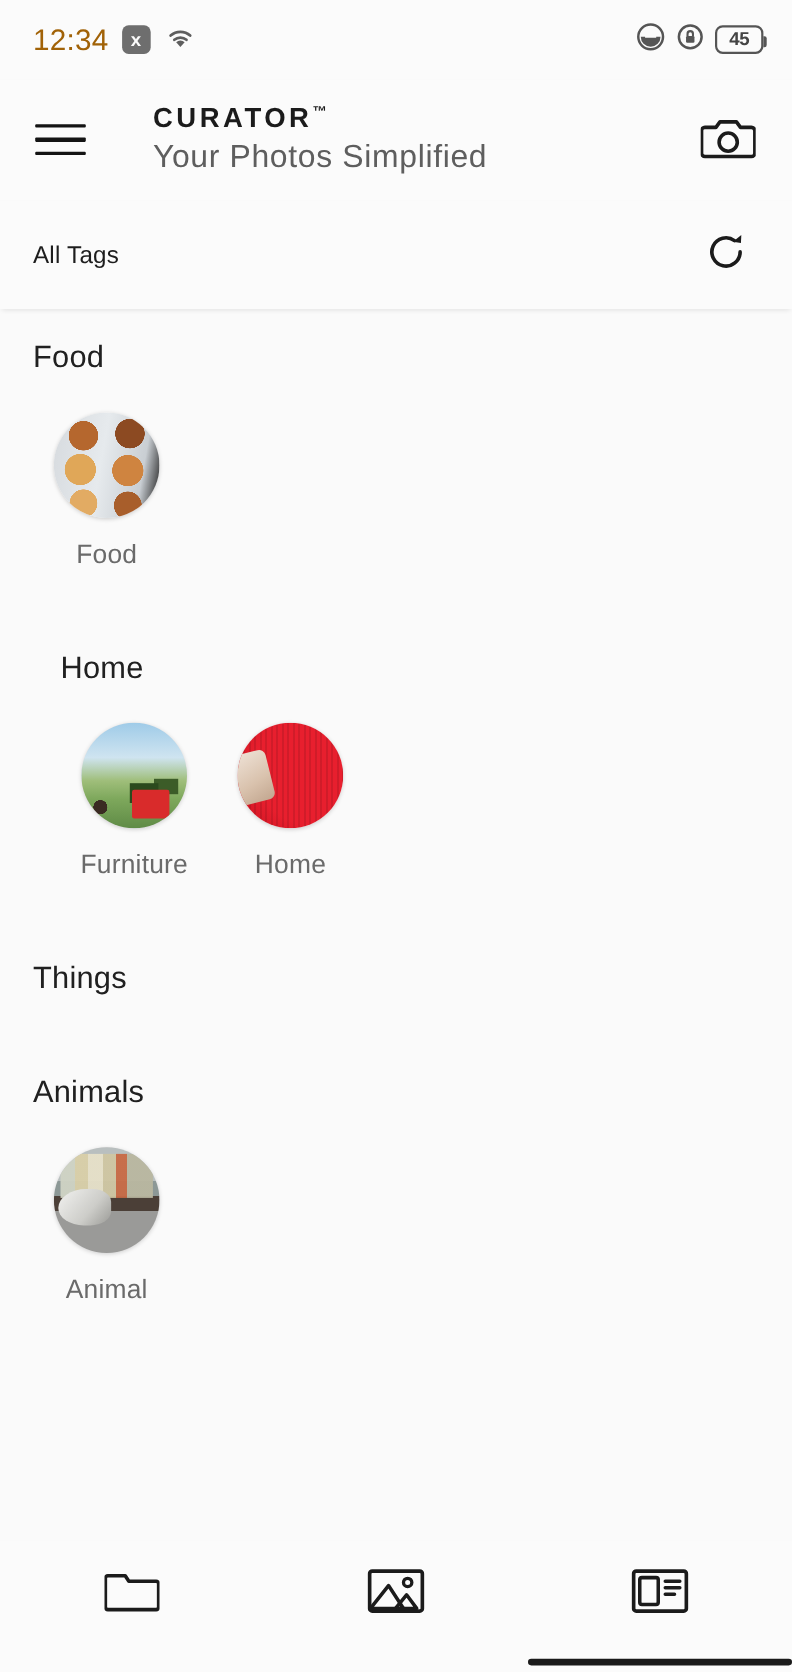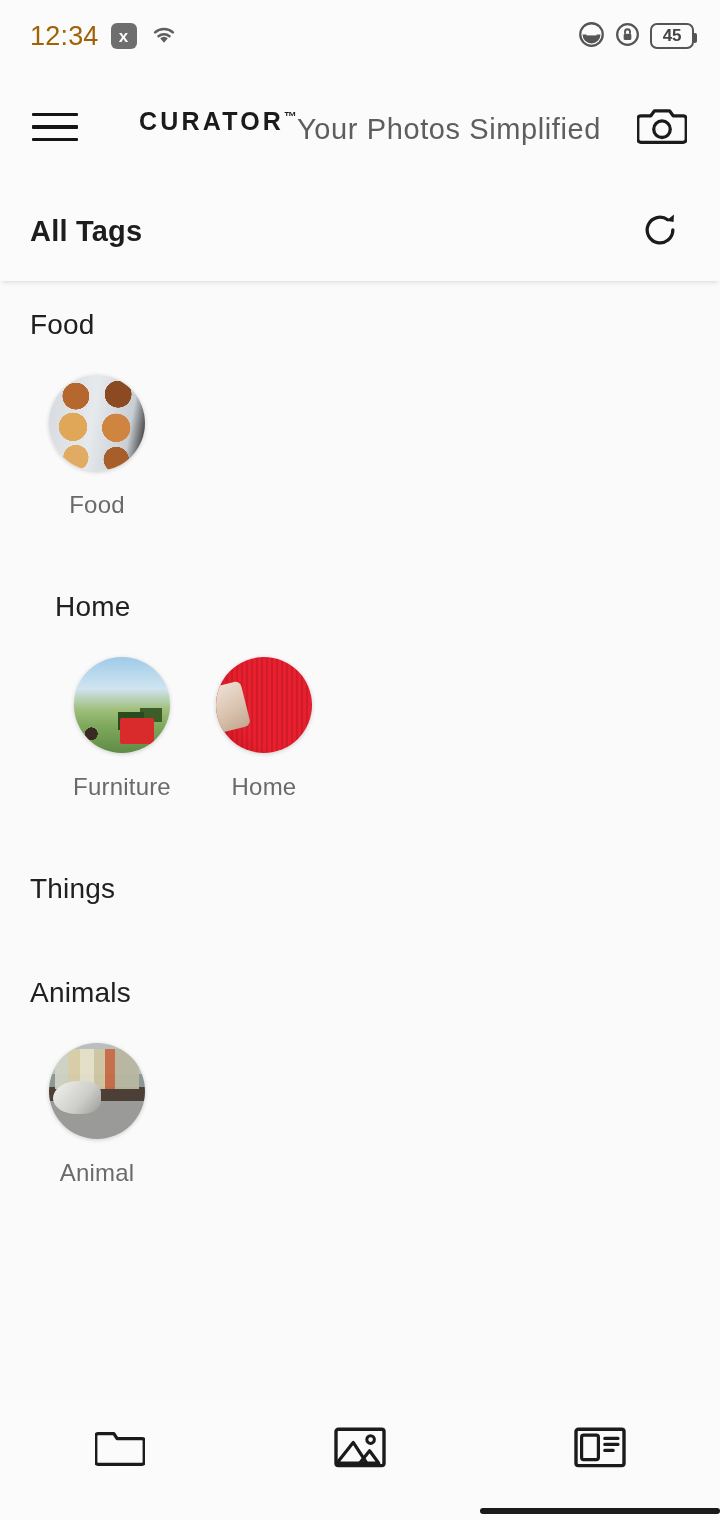--- a/index.html
+++ b/index.html
@@ -41,42 +41,42 @@
   .appbar{
     position:absolute; top:72px; left:0; width:720px; height:110px;
     background:#fbfbfb; display:flex; align-items:center;
   }
   .hamburger{
     width:56px; height:44px; margin-left:32px;
     display:flex; flex-direction:column; justify-content:center; gap:9px;
     cursor:pointer;
   }
   .hamburger span{ display:block; height:3.4px; width:46px; background:#141414; border-radius:1px; }
-  .brand{ margin-left:51px; display:flex; flex-direction:row; }
+  .brand{ margin-left:51px; display:flex; flex-direction:column; }
   .brand-title{
     font-size:25px; font-weight:700; color:#1b1b1b;
     letter-spacing:3.2px; line-height:1.15;
   }
   .brand-title sup{ font-size:13px; letter-spacing:0; vertical-align:super; font-weight:700; }
   .brand-sub{
     font-size:29px; color:#5e5e5e; font-weight:400;
     letter-spacing:.6px; line-height:1.25; margin-top:4px;
   }
   .camera-btn{ margin-left:auto; margin-right:26px; width:64px; height:64px;
                display:flex; align-items:center; justify-content:center; cursor:pointer; }
 
   
   .tagbar{
     position:absolute; top:182px; left:0; width:720px; height:99px;
     background:#fbfbfb; display:flex; align-items:center;
     padding:0 30px 0 30px;
     box-shadow:0 3px 5px -2px rgba(0,0,0,.14);
     z-index:4;
   }
-  .tagbar-title{ font-size:29px; color:#1d1d1d; font-weight:700; letter-spacing:.2px; }
+  .tagbar-title{ font-size:22px; color:#1d1d1d; font-weight:400; letter-spacing:.2px; }
   .refresh-btn{ margin-left:auto; width:60px; height:60px;
                 display:flex; align-items:center; justify-content:center; cursor:pointer; }
 
   
   .content{
     position:absolute; top:281px; left:0; width:720px; height:1120px;
     background:#fafafa; overflow:hidden;
   }
   .section{ padding:0 0 0 0; }
   .section-title{

